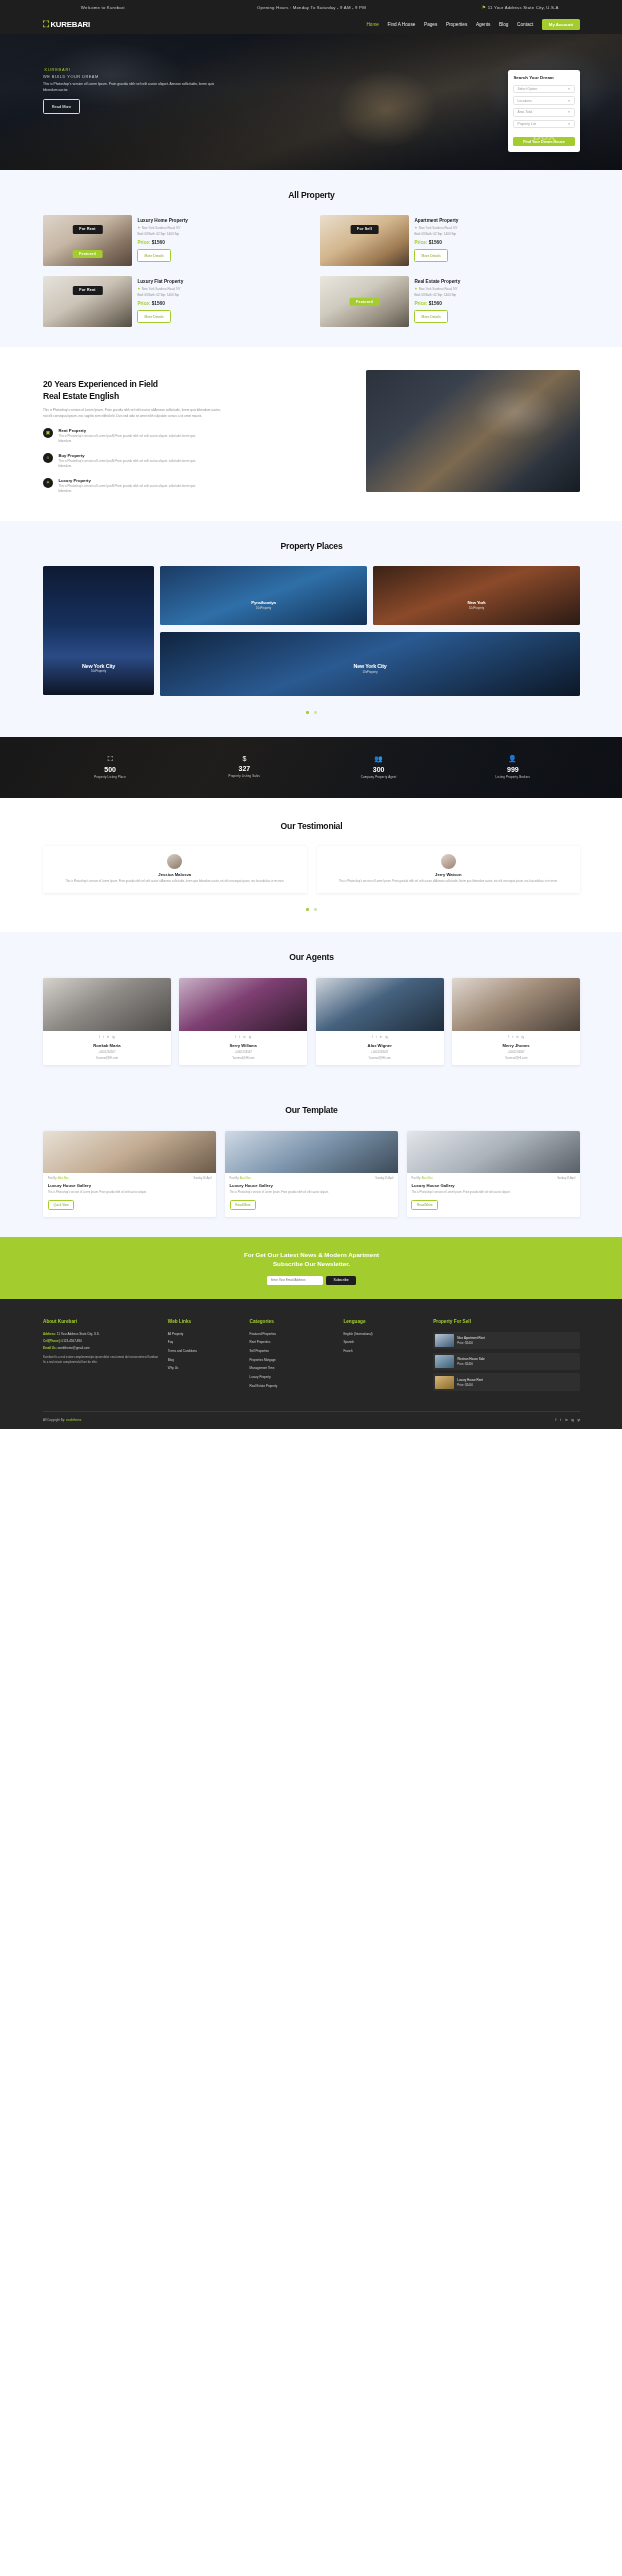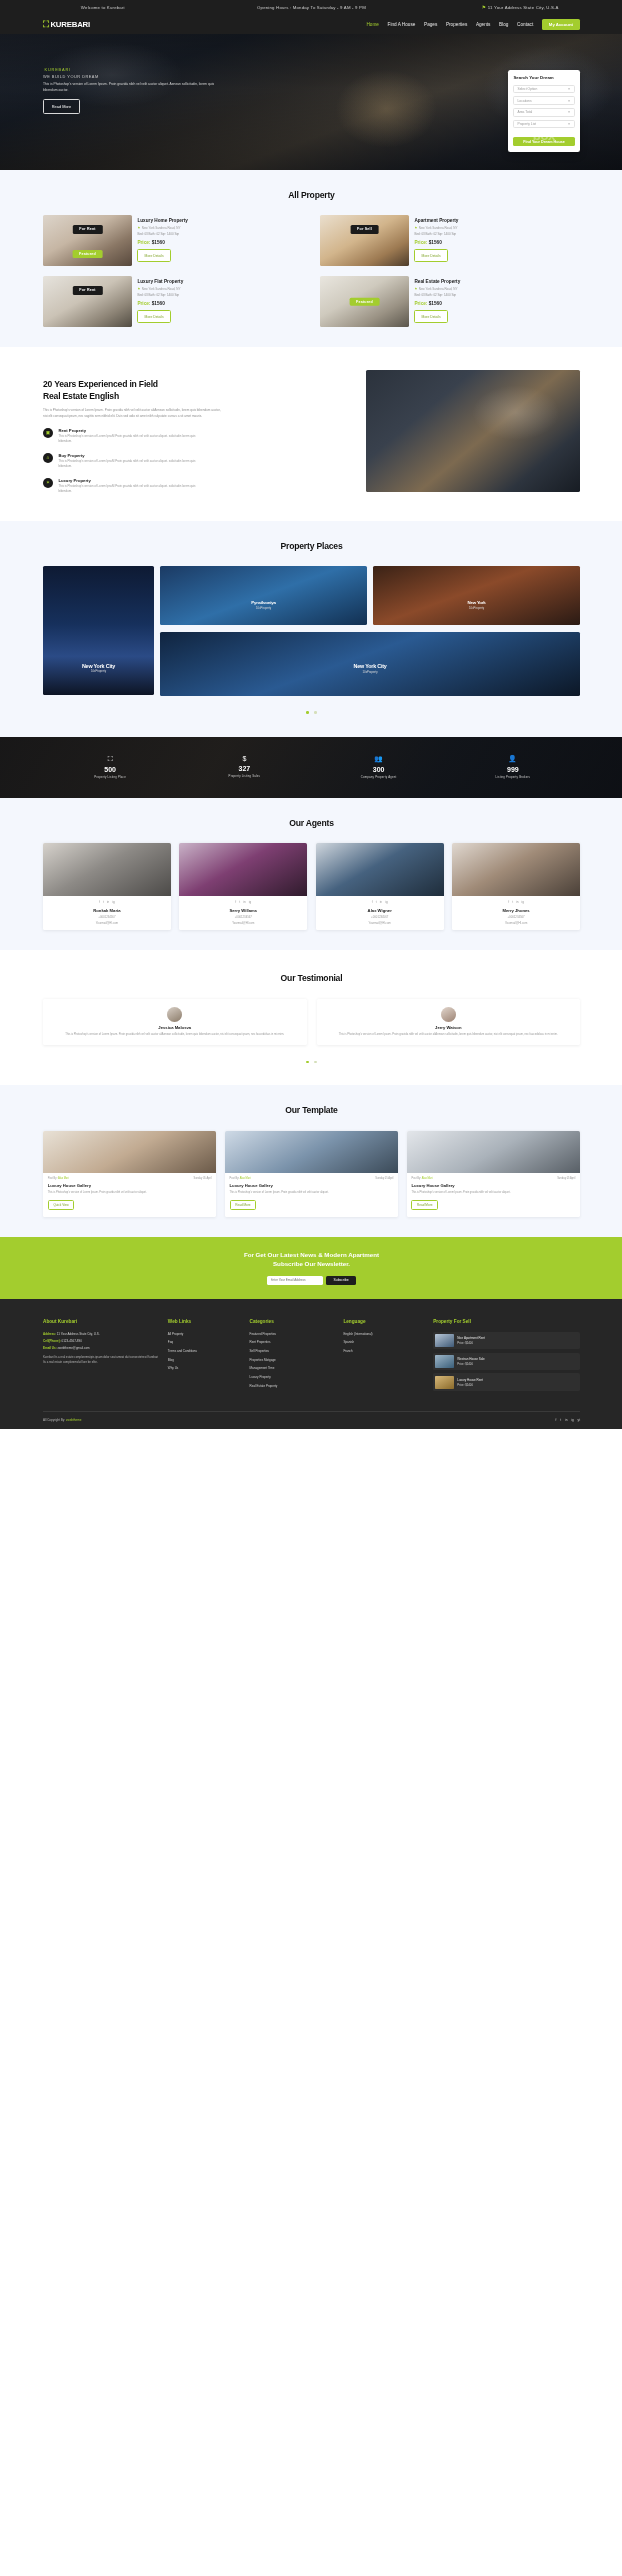--- a/index.html
+++ b/index.html
@@ -473,20 +473,42 @@
         <div class="l">Company Property Agent</div>
       </div>
       <div class="stat">
         <div class="ic">👤</div>
         <div class="n">999</div>
         <div class="l">Listing Property Brokers</div>
       </div>
     </div>
   </div>
 
+  <div class="sec" style="padding:23px 0 18.7px;">
+    <div class="container">
+      <div class="sec-title">Our Testimonial</div>
+      <div class="testi-grid">
+        <div class="testi">
+          <div class="testi-av av1"></div>
+          <div class="testi-n">Jessica Malosva</div>
+          <div class="testi-t">This is Photoshop's version of Lorem Ipsum. Proin gravida nibh vel velit auctor aliAenean sollicitudin, lorem quis bibendum auctor, nisi elit consequat ipsum, nec faucedolsas in mi enim.</div>
+        </div>
+        <div class="testi">
+          <div class="testi-av av2"></div>
+          <div class="testi-n">Jerry Watson</div>
+          <div class="testi-t">This is Photoshop's version of Lorem Ipsum. Proin gravida nibh vel velit auctor aliAenean sollicitudin, lorem quis bibendum auctor, nisi elit consequat ipsum, nec faucedolsas in mi enim.</div>
+        </div>
+      </div>
+      <div class="dots">
+        <span class="dot on"></span>
+        <span class="dot"></span>
+      </div>
+    </div>
+  </div>
+
   <div class="sec sec-lt">
     <div class="container">
       <div class="sec-title">Our Agents</div>
       <div class="agents">
 
         <div class="agent">
           <div class="agent-img ag1"></div>
           <div class="agent-body">
             <div class="socials">
               <span>f</span>
@@ -538,42 +560,20 @@
               <span>t</span>
               <span>in</span>
               <span>ig</span>
             </div>
             <div class="agent-name">Merry Jhones</div>
             <div class="agent-phone">+0001234567</div>
             <div class="agent-mail">Yourmail@Hl.com</div>
           </div>
         </div>
 
-      </div>
-    </div>
-  </div>
-
-  <div class="sec" style="padding:23px 0 18.7px;">
-    <div class="container">
-      <div class="sec-title">Our Testimonial</div>
-      <div class="testi-grid">
-        <div class="testi">
-          <div class="testi-av av1"></div>
-          <div class="testi-n">Jessica Malosva</div>
-          <div class="testi-t">This is Photoshop's version of Lorem Ipsum. Proin gravida nibh vel velit auctor aliAenean sollicitudin, lorem quis bibendum auctor, nisi elit consequat ipsum, nec faucedolsas in mi enim.</div>
-        </div>
-        <div class="testi">
-          <div class="testi-av av2"></div>
-          <div class="testi-n">Jerry Watson</div>
-          <div class="testi-t">This is Photoshop's version of Lorem Ipsum. Proin gravida nibh vel velit auctor aliAenean sollicitudin, lorem quis bibendum auctor, nisi elit consequat ipsum, nec faucedolsas in mi enim.</div>
-        </div>
-      </div>
-      <div class="dots">
-        <span class="dot on"></span>
-        <span class="dot"></span>
       </div>
     </div>
   </div>
 
   <div class="sec sec-lt">
     <div class="container">
       <div class="sec-title">Our Template</div>
       <div class="blog-grid">
 
         <div class="blog">

